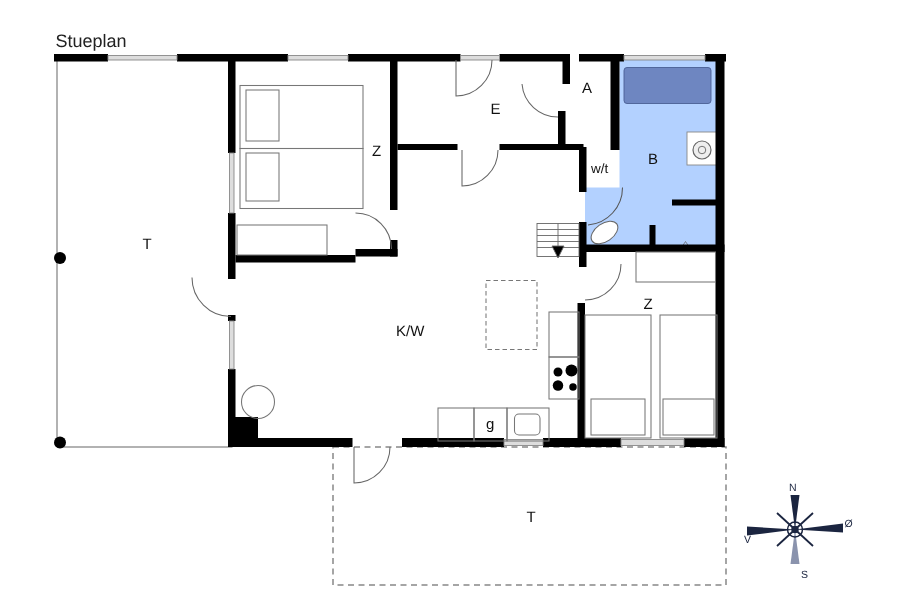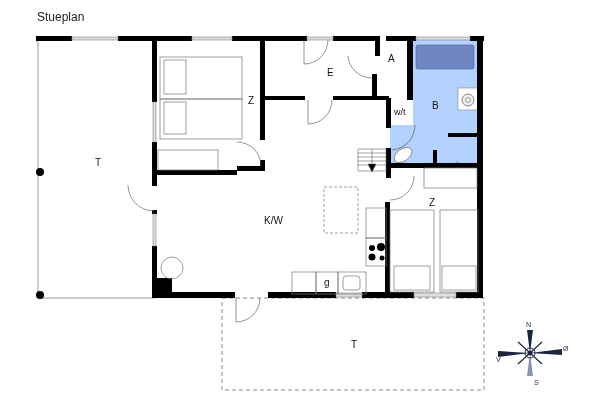--- a/index.html
+++ b/index.html
@@ -1,17 +1,17 @@
 <!DOCTYPE html>
 <html><head>
   <meta charset="utf-8">
   <style>
     html, body { margin: 0; padding: 0; background: #ffffff; }
     body { width: 600px; height: 400px; position: relative; overflow: hidden; font-family: "Liberation Sans", sans-serif; }
-    .title { position: absolute; left: 37px; top: 10px; font-size: 12px; color: #222; }
+    .title { position: absolute; left: 37px; top: 20px; font-size: 12px; color: #222; }
     svg { position: absolute; left: 0; top: 0; }
     .lbl { font-family: "Liberation Sans", sans-serif; font-size: 10px; fill: #111; }
     .lbl-sm { font-family: "Liberation Sans", sans-serif; font-size: 9px; fill: #111; }
     .compass-lbl { font-family: "Liberation Sans", sans-serif; font-size: 7px; fill: #1b2540; }
   </style>
 </head>
 <body>
 
 <div class="title">Stueplan</div>
 

